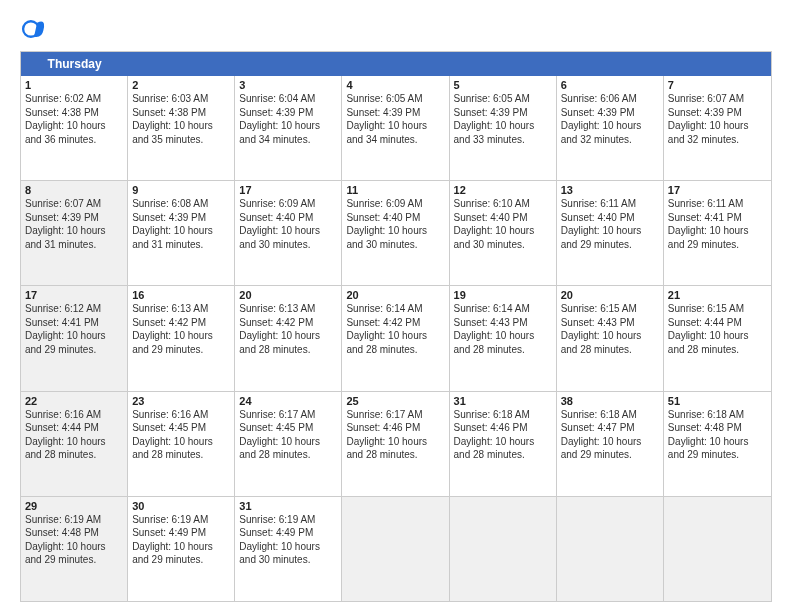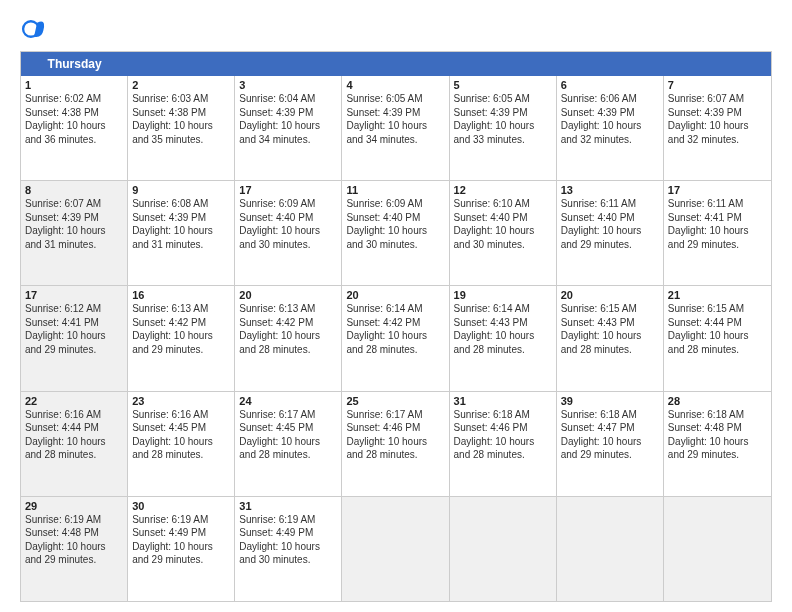--- a/index.html
+++ b/index.html
@@ -172,22 +172,22 @@
           <div class="cal-cell"><span class="day-num">19</span><span class="cell-text">Sunrise: 6:14 AM<br>Sunset: 4:43 PM<br>Daylight: 10 hours<br>and 28 minutes.</span></div>
           <div class="cal-cell"><span class="day-num">20</span><span class="cell-text">Sunrise: 6:15 AM<br>Sunset: 4:43 PM<br>Daylight: 10 hours<br>and 28 minutes.</span></div>
           <div class="cal-cell"><span class="day-num">21</span><span class="cell-text">Sunrise: 6:15 AM<br>Sunset: 4:44 PM<br>Daylight: 10 hours<br>and 28 minutes.</span></div>
         </div>
         <div class="cal-row">
           <div class="cal-cell shaded"><span class="day-num">22</span><span class="cell-text">Sunrise: 6:16 AM<br>Sunset: 4:44 PM<br>Daylight: 10 hours<br>and 28 minutes.</span></div>
           <div class="cal-cell"><span class="day-num">23</span><span class="cell-text">Sunrise: 6:16 AM<br>Sunset: 4:45 PM<br>Daylight: 10 hours<br>and 28 minutes.</span></div>
           <div class="cal-cell"><span class="day-num">24</span><span class="cell-text">Sunrise: 6:17 AM<br>Sunset: 4:45 PM<br>Daylight: 10 hours<br>and 28 minutes.</span></div>
           <div class="cal-cell"><span class="day-num">25</span><span class="cell-text">Sunrise: 6:17 AM<br>Sunset: 4:46 PM<br>Daylight: 10 hours<br>and 28 minutes.</span></div>
           <div class="cal-cell"><span class="day-num">31</span><span class="cell-text">Sunrise: 6:18 AM<br>Sunset: 4:46 PM<br>Daylight: 10 hours<br>and 28 minutes.</span></div>
-          <div class="cal-cell"><span class="day-num">39</span><span class="cell-text">Sunrise: 6:18 AM<br>Sunset: 4:47 PM<br>Daylight: 10 hours<br>and 29 minutes.</span></div>
-          <div class="cal-cell"><span class="day-num">28</span><span class="cell-text">Sunrise: 6:18 AM<br>Sunset: 4:48 PM<br>Daylight: 10 hours<br>and 29 minutes.</span></div>
+          <div class="cal-cell"><span class="day-num">38</span><span class="cell-text">Sunrise: 6:18 AM<br>Sunset: 4:47 PM<br>Daylight: 10 hours<br>and 29 minutes.</span></div>
+          <div class="cal-cell"><span class="day-num">51</span><span class="cell-text">Sunrise: 6:18 AM<br>Sunset: 4:48 PM<br>Daylight: 10 hours<br>and 29 minutes.</span></div>
         </div>
         <div class="cal-row">
           <div class="cal-cell shaded"><span class="day-num">29</span><span class="cell-text">Sunrise: 6:19 AM<br>Sunset: 4:48 PM<br>Daylight: 10 hours<br>and 29 minutes.</span></div>
           <div class="cal-cell"><span class="day-num">30</span><span class="cell-text">Sunrise: 6:19 AM<br>Sunset: 4:49 PM<br>Daylight: 10 hours<br>and 29 minutes.</span></div>
           <div class="cal-cell"><span class="day-num">31</span><span class="cell-text">Sunrise: 6:19 AM<br>Sunset: 4:49 PM<br>Daylight: 10 hours<br>and 30 minutes.</span></div>
           <div class="cal-cell shaded empty"></div>
           <div class="cal-cell shaded empty"></div>
           <div class="cal-cell shaded empty"></div>
           <div class="cal-cell shaded empty"></div>
         </div>

